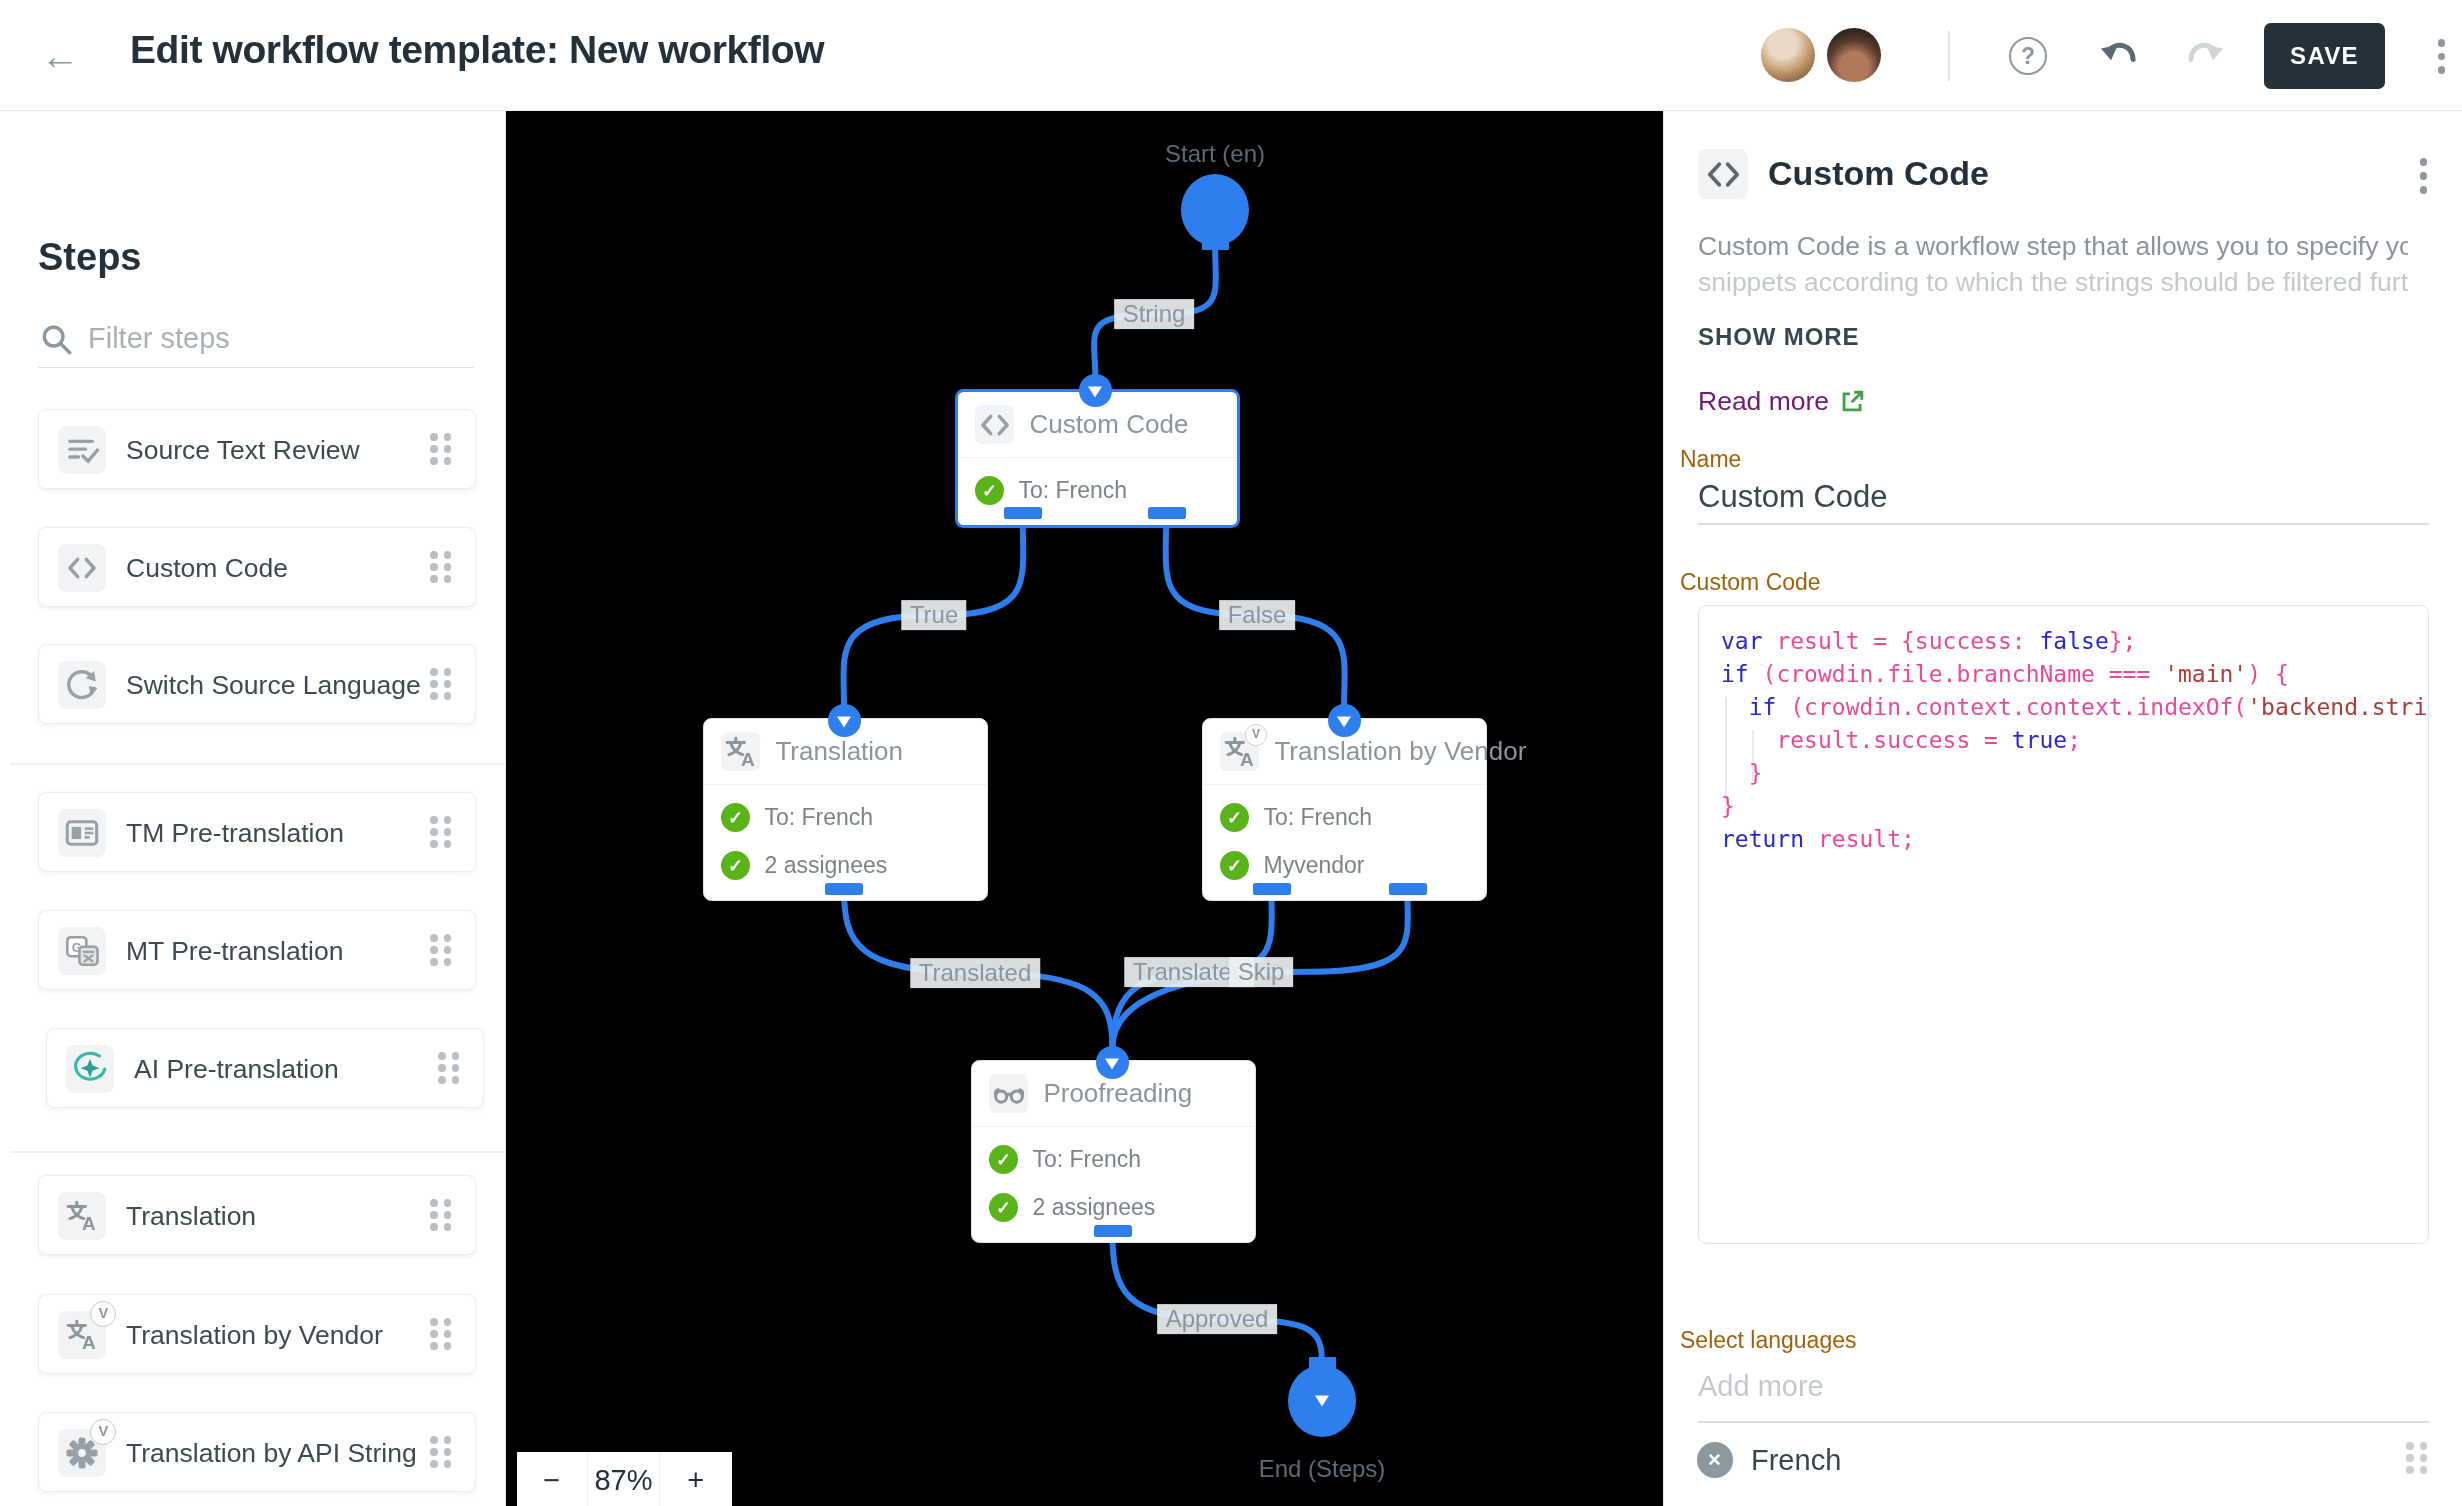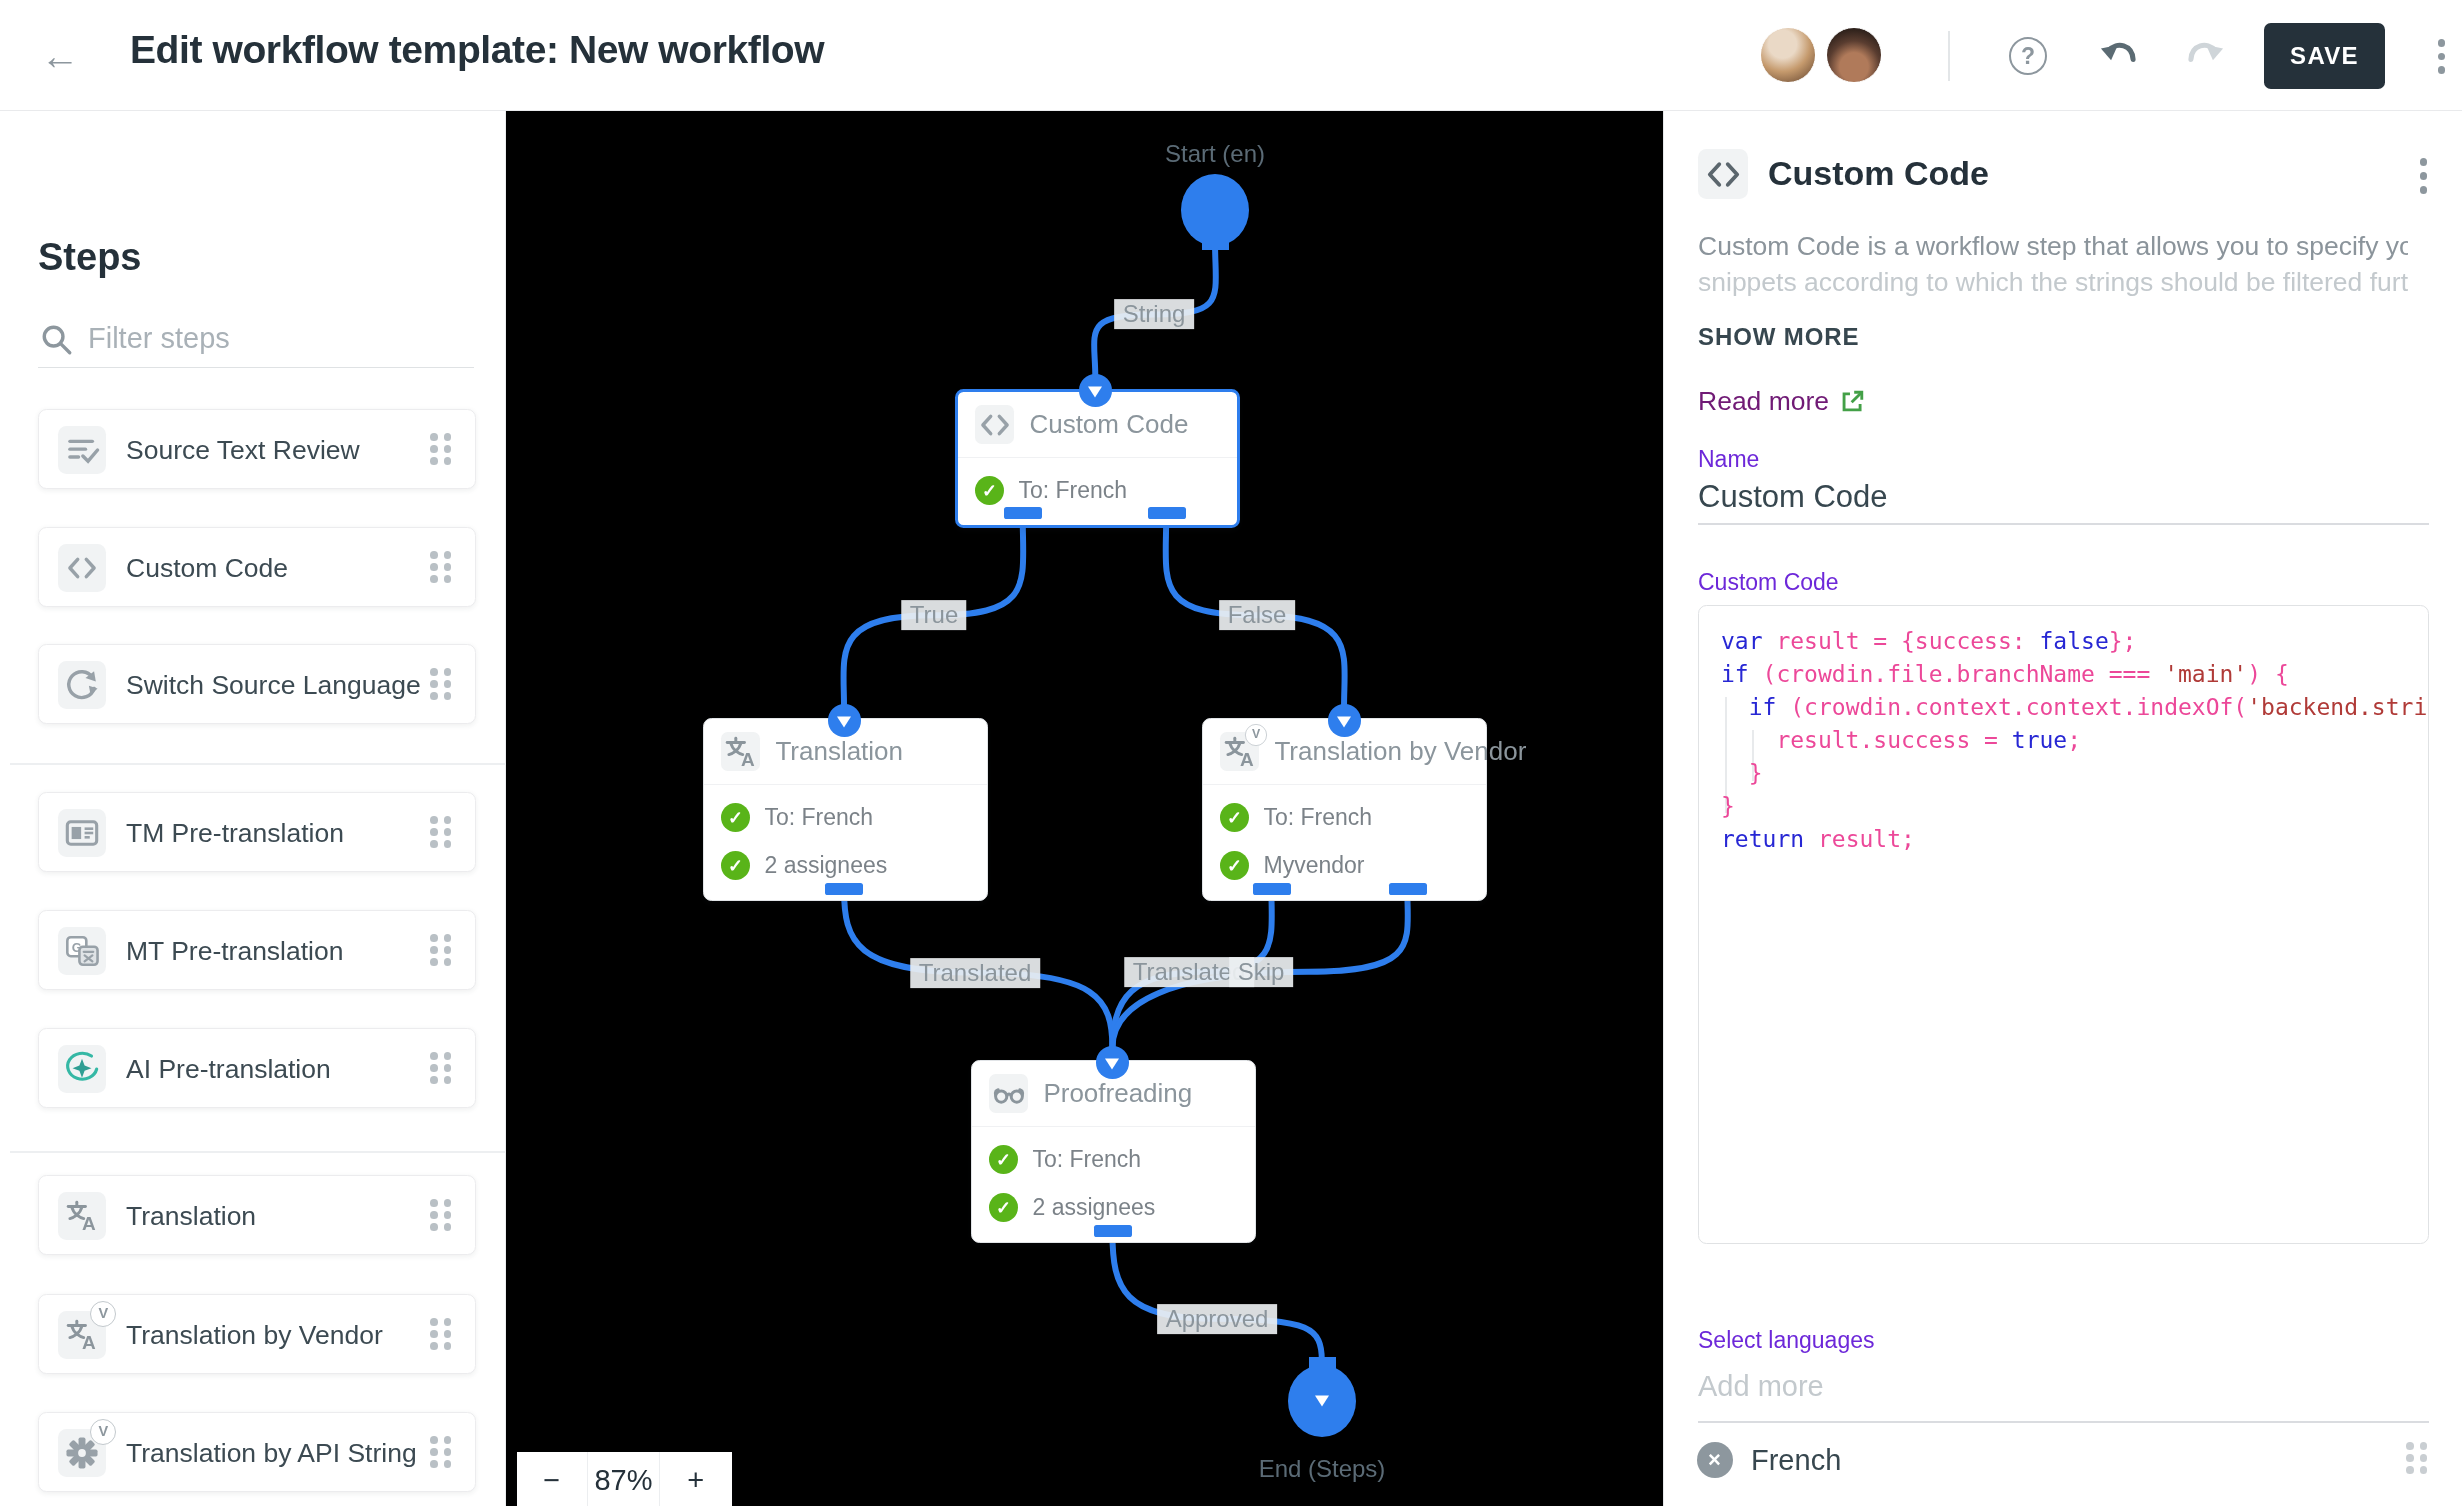--- a/index.html
+++ b/index.html
@@ -65,21 +65,21 @@
 
   
   .panel { position:absolute; left:1663px; top:111px; width:799px; height:1395px; background:#fff; border-left:1.7px solid #e6e8ea; z-index:20; }
   .panel-icon { position:absolute; left:34px; top:38px; width:50px; height:50px; background:#f1f3f4; border-radius:8.5px; display:flex; align-items:center; justify-content:center; }
   .panel-title { position:absolute; left:104px; top:43px; font-size:34px; font-weight:700; color:#25313a; }
   .panel-kebab { position:absolute; right:24px; top:41px; width:29px; height:48px; background:none; border:none; cursor:pointer; }
   .panel-desc1 { position:absolute; left:34px; top:120px; width:710px; font-size:26.5px; color:#8b949b; white-space:nowrap; overflow:hidden; }
   .panel-desc2 { position:absolute; left:34px; top:156px; width:710px; font-size:26.5px; color:#c3c9cd; white-space:nowrap; overflow:hidden; }
   .show-more { position:absolute; left:34px; top:212px; font-size:24px; font-weight:700; letter-spacing:0.9px; color:#37474f; background:none; border:none; cursor:pointer; font-family:"Liberation Sans", sans-serif; }
   .read-more { position:absolute; left:34px; top:275px; font-size:26.5px; color:#701a75; text-decoration:none; display:flex; align-items:center; gap:10.3px; cursor:pointer;text-align:center; }
-  .field-label { position:absolute; left:34px; font-size:23px; color:#6d28d9; }
+  .field-label { position:absolute; left:16px; font-size:23px; color:#a16207; }
   .name-value { position:absolute; left:34px; top:368px; width:731px; font-size:31px; color:#37474f; border:none; outline:none; background:none; font-family:"Liberation Sans", sans-serif; }
   .name-underline { position:absolute; left:34px; top:412px; width:731px; height:1.7px; background:#dadce0; }
   .code-box { position:absolute; left:34px; top:494px; width:731px; height:639px; border:1.7px solid #e0e2e4; border-radius:8.5px; background:#fff; overflow:hidden; cursor:text; }
   .code-inner { position:absolute; left:22px; top:19px; right:0; font-family:"DejaVu Sans Mono", monospace; font-size:23px; line-height:33px; white-space:pre; }
   .tok-kw { color:#2727d4; }
   .tok-str { color:#b03a37; }
   .tok-pl { color:#ec4899; }
   .indent-guide { position:absolute; width:1.7px; background:#e8eaec; }
   .add-more { position:absolute; left:34px; top:1259px; width:731px; font-size:29px; border:none; outline:none; background:none; color:#37474f; font-family:"Liberation Sans", sans-serif; }
   .add-more::placeholder { color:#c3c9cd; }
@@ -236,21 +236,21 @@
           <div class="step-label">MT Pre-translation</div>
           <div class="drag-dots">
             <i></i>
             <i></i>
             <i></i>
             <i></i>
             <i></i>
             <i></i>
           </div>
         </div>
-        <div class="step-card" style="top: 917px;">
+        <div class="step-card" style="top: 917px; margin-left: 8px;">
           <div class="icon-box">
             <svg class="ic" width="38" height="38" viewBox="0 0 44 44">
               <path d="M33 7 A17 15 0 1 0 39 22" fill="none" stroke="#35b8a5" stroke-width="3.6" stroke-linecap="round"></path>
               <polygon points="22,10 25,18 33,21 25,24 22,32 19,24 11,21 19,18" fill="#2f9e93"></polygon>
             </svg>
           </div>
           <div class="step-label">AI Pre-translation</div>
           <div class="drag-dots">
             <i></i>
             <i></i>

